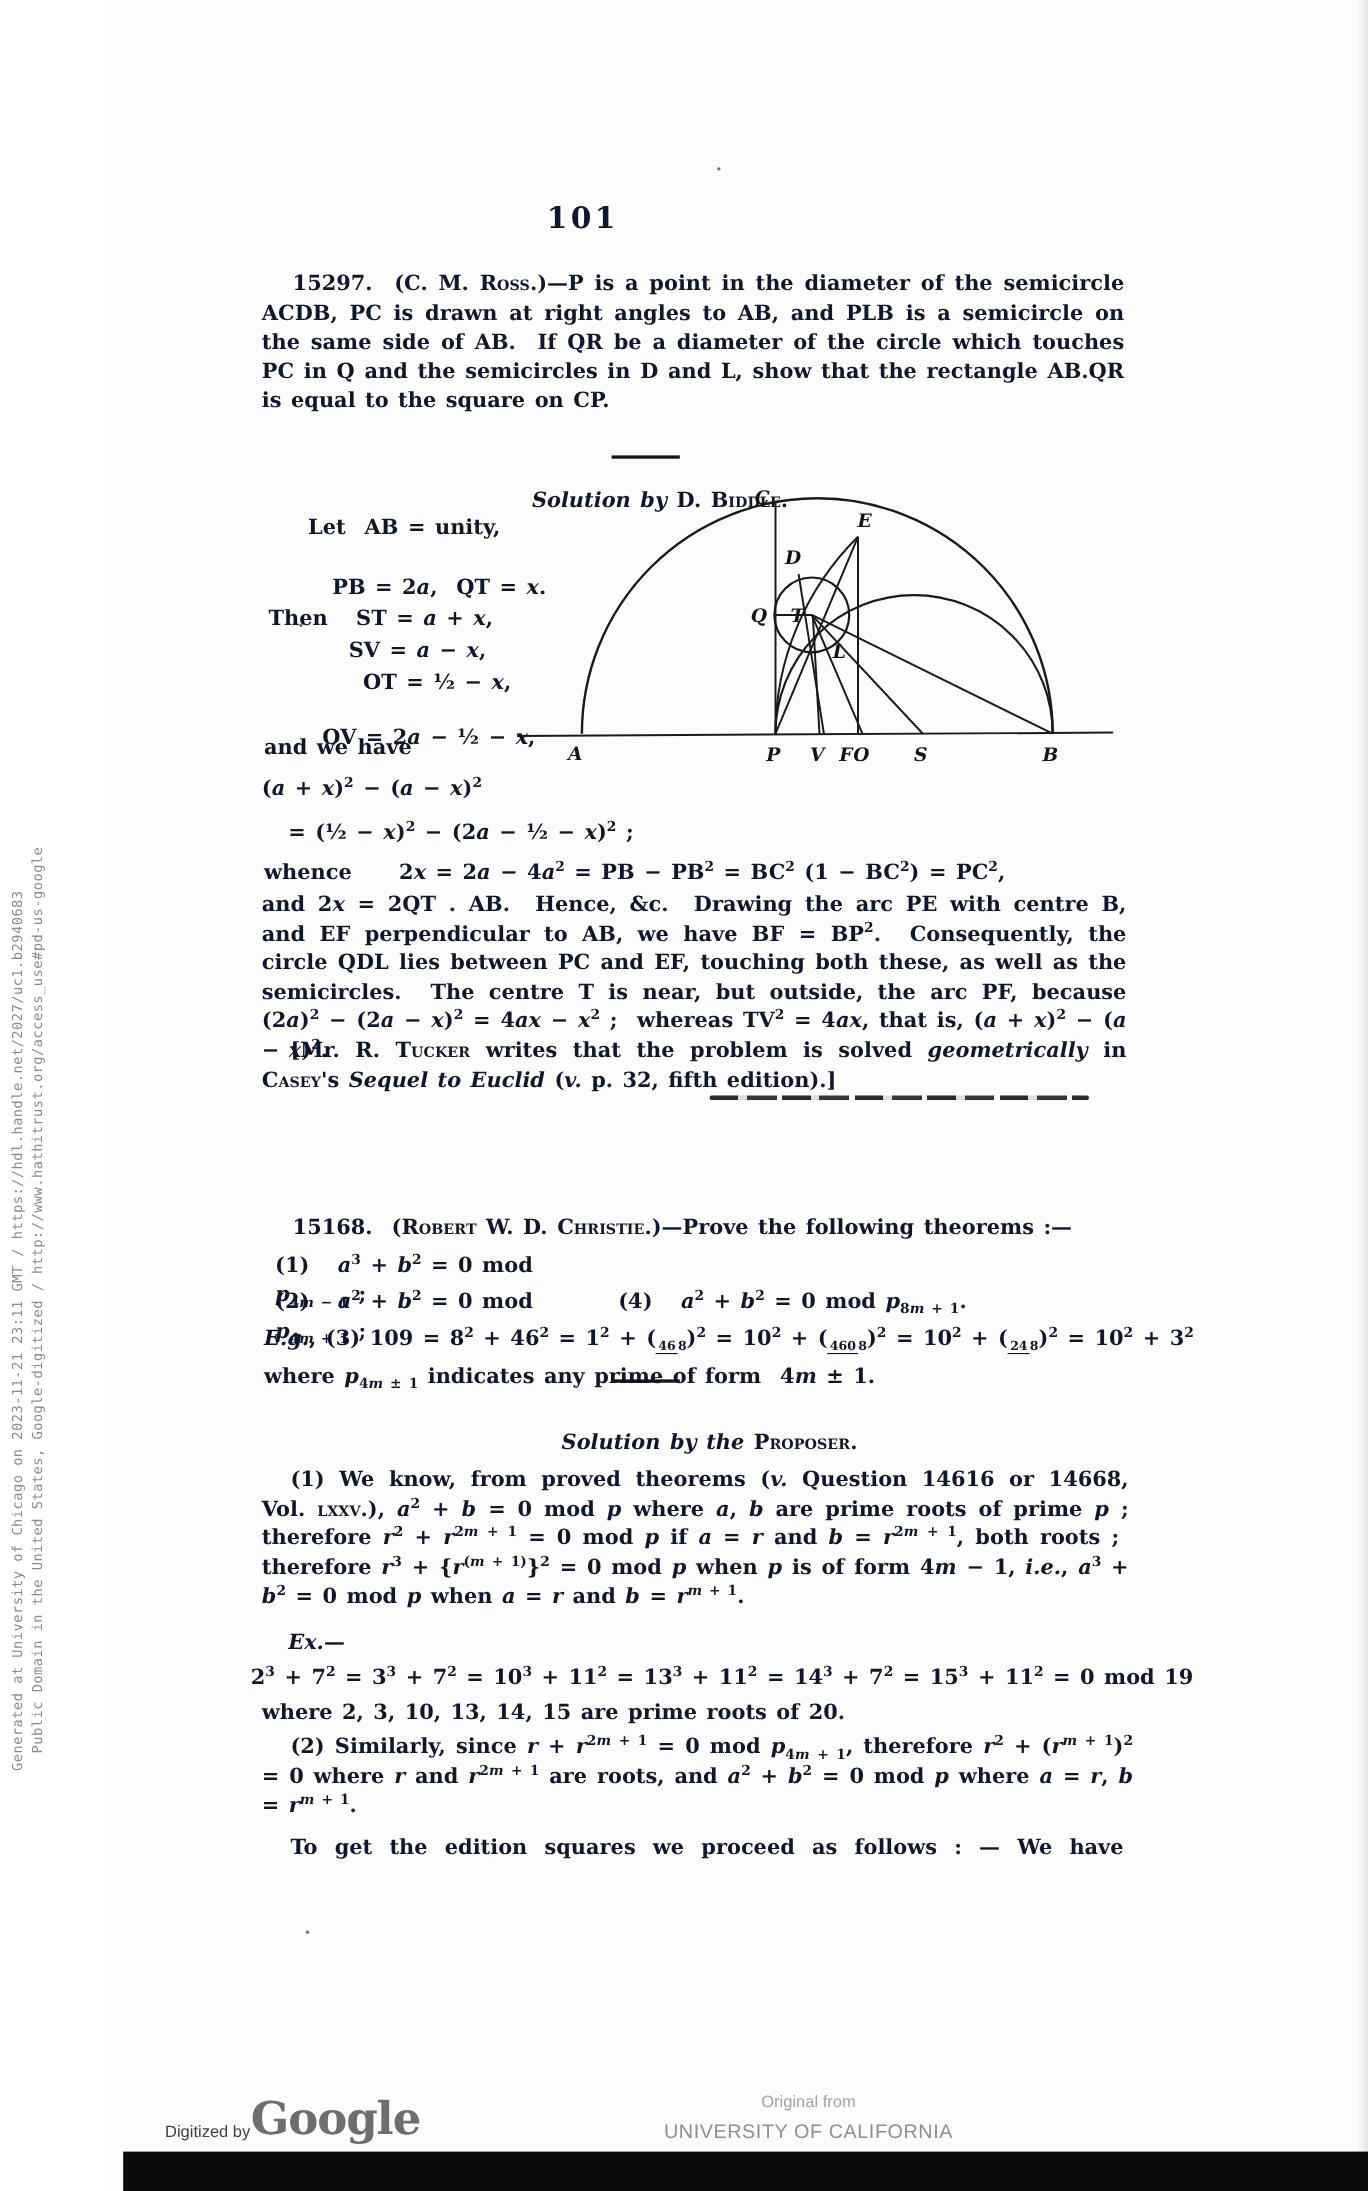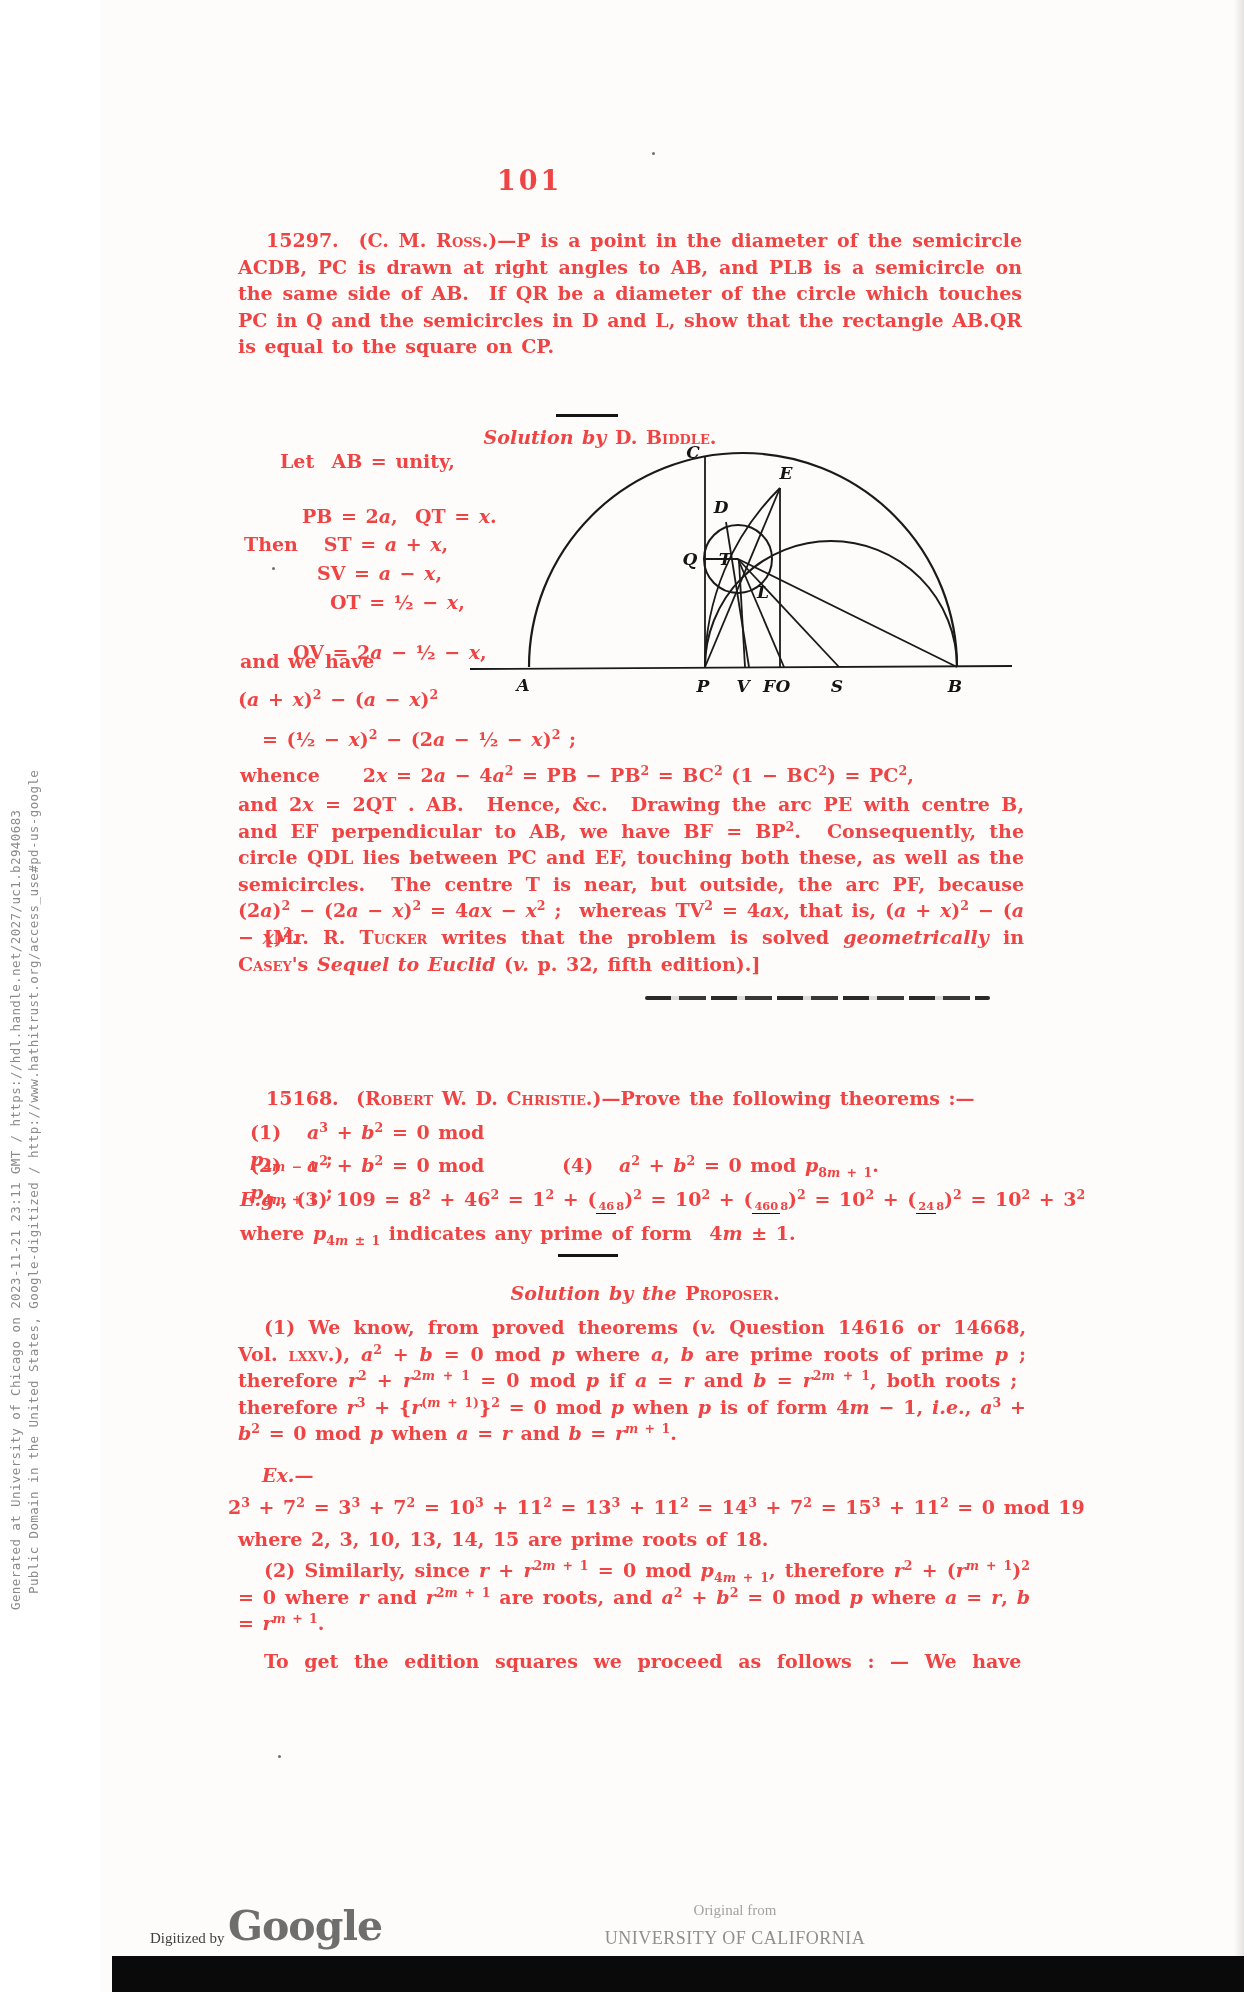--- a/index.html
+++ b/index.html
@@ -7,22 +7,23 @@
     width:1244px;height:1992px;position:relative;overflow:hidden;
     background:#ffffff;
     font-family:"DejaVu Serif","Liberation Serif",serif;
     color:#141414;
   }
   .page{position:absolute;left:100px;top:0;width:1144px;height:1992px;background:#fdfcfa;}
   .edge-shade{position:absolute;right:0;top:0;width:10px;height:1992px;
     background:linear-gradient(to right, rgba(0,0,0,0), rgba(0,0,0,0.10));}
   .abs{position:absolute;}
   .body-text{
-    font-size:19px;font-weight:bold;line-height:26.5px;color:#ef4444;
+    font-size:19px;font-weight:bold;line-height:26.5px;color:#0f172a;
     word-spacing:2px;
+    margin-top:18px;
   }
   .just{text-align:justify;}
   .sc{font-variant:small-caps;}
   sup{font-size:66%;line-height:0;}
   sub{font-size:66%;line-height:0;}
   .frac{display:inline-flex;flex-direction:row;vertical-align:-4px;
     font-size:0.60em;line-height:1.05;text-align:center;}
   .frac .fn{border-bottom:1.5px solid #141414;padding:0 2px;display:block;}
   .frac .fd{display:block;}
   .rule{background:#141414;height:2.5px;}
@@ -34,21 +35,21 @@
   .eqline{white-space:nowrap;}
   .items-row{display:flex;gap:44px;}
   .items-row .c1{width:268px;}
   .speck{position:absolute;width:3px;height:3px;border-radius:50%;background:#4a4a4a;opacity:0.8;}
   .sidebar-line{
     position:absolute;
     font-family:"DejaVu Sans Mono","Liberation Mono",monospace;
     font-size:12.5px;color:#8b8b8b;letter-spacing:0.4px;white-space:nowrap;
     transform:rotate(-90deg);transform-origin:0 0;
   }
-  .footer-sans{font-family:Liberation Serif, serif;}
+  .footer-sans{font-family:Liberation Sans, sans-serif;}
   .google-mark{
     font-family:"DejaVu Serif",serif;font-size:41px;font-weight:bold;
     color:#6e6e6e;letter-spacing:-1px;
   }
   .black-bar{position:absolute;background:#0a0a0a;}
   svg text{font-family:"DejaVu Serif",serif;font-style:italic;font-weight:bold;font-size:17px;fill:#141414;}
   svg path, svg line, svg circle{stroke:#1a1a1a;fill:none;}
 </style>
 </head>
 <body>
@@ -137,21 +138,21 @@
       <span class="fd">8</span>
     </span>)<sup>2</sup> = 10<sup>2</sup> + 3<sup>2</sup></div>
 <div class="abs body-text" style="left:240px;top:1220px;width:780px;">where <i>p</i><sub>4<i>m</i> ± 1</sub> indicates any prime of form&nbsp; 4<i>m</i> ± 1.</div>
 
 <div class="abs rule" style="left:558px;top:1254px;width:60px;"></div>
 <div class="abs body-text" style="left:430px;top:1280px;width:430px;text-align:center;"><i>Solution by the</i> <span class="sc">Proposer</span>.</div>
 
 <div class="abs body-text just" style="left:238px;top:1314px;width:788px;text-indent:26px;">(1) We know, from proved theorems (<i>v.</i> Question 14616 or 14668, Vol. <span class="sc">lxxv</span>.), <i>a</i><sup>2</sup> + <i>b</i> = 0 mod <i>p</i> where <i>a</i>, <i>b</i> are prime roots of prime <i>p</i> ; therefore <i>r</i><sup>2</sup> + <i>r</i><sup>2<i>m</i> + 1</sup> = 0 mod <i>p</i> if <i>a</i> = <i>r</i> and <i>b</i> = <i>r</i><sup>2<i>m</i> + 1</sup>, both roots ;&nbsp; therefore <i>r</i><sup>3</sup> + {<i>r</i><sup>(<i>m</i> + 1)</sup>}<sup>2</sup> = 0 mod <i>p</i> when <i>p</i> is of form 4<i>m</i> − 1, <i>i.e.</i>, <i>a</i><sup>3</sup> + <i>b</i><sup>2</sup> = 0 mod <i>p</i> when <i>a</i> = <i>r</i> and <i>b</i> = <i>r</i><sup><i>m</i> + 1</sup>.</div>
 <div class="abs body-text" style="left:262px;top:1462px;"><i>Ex.</i>—</div>
 <div class="abs body-text eqline" style="left:228px;top:1494px;">2<sup>3</sup> + 7<sup>2</sup> = 3<sup>3</sup> + 7<sup>2</sup> = 10<sup>3</sup> + 11<sup>2</sup> = 13<sup>3</sup> + 11<sup>2</sup> = 14<sup>3</sup> + 7<sup>2</sup> = 15<sup>3</sup> + 11<sup>2</sup> = 0 mod 19</div>
-<div class="abs body-text" style="left:238px;top:1526px;width:790px;">where 2, 3, 10, 13, 14, 15 are prime roots of 18.</div>
+<div class="abs body-text" style="left:238px;top:1526px;width:790px;">where 2, 3, 10, 13, 14, 15 are prime roots of 20.</div>
 <div class="abs body-text just" style="left:238px;top:1557px;width:792px;text-indent:26px;">(2) Similarly, since <i>r</i> + <i>r</i><sup>2<i>m</i> + 1</sup> = 0 mod <i>p</i><sub>4<i>m</i> + 1</sub>, therefore <i>r</i><sup>2</sup> + (<i>r</i><sup><i>m</i> + 1</sup>)<sup>2</sup> = 0 where <i>r</i> and <i>r</i><sup>2<i>m</i> + 1</sup> are roots, and <i>a</i><sup>2</sup> + <i>b</i><sup>2</sup> = 0 mod <i>p</i> where <i>a</i> = <i>r</i>, <i>b</i> = <i>r</i><sup><i>m</i> + 1</sup>.</div>
 <div class="abs body-text" style="left:238px;top:1648px;width:792px;text-indent:26px;word-spacing:9px;">To get the edition squares we proceed as follows : — We have</div>
 <div class="speck" style="left:278px;top:1755px;"></div>
 
 <div class="abs footer-sans" style="left:150px;top:1930px;font-size:15px;color:#404040;">Digitized by</div>
 <div class="abs google-mark" style="left:228px;top:1902px;">Google</div>
 <div class="abs footer-sans" style="left:620px;top:1902px;width:230px;text-align:center;font-size:15px;color:#a3a3a3;">Original from</div>
 <div class="abs footer-sans" style="left:600px;top:1928px;width:270px;text-align:center;font-size:18px;color:#8f8f8f;letter-spacing:0.5px;">UNIVERSITY OF CALIFORNIA</div>
 
 <div class="black-bar" style="left:112px;top:1956px;width:1132px;height:36px;"></div>

